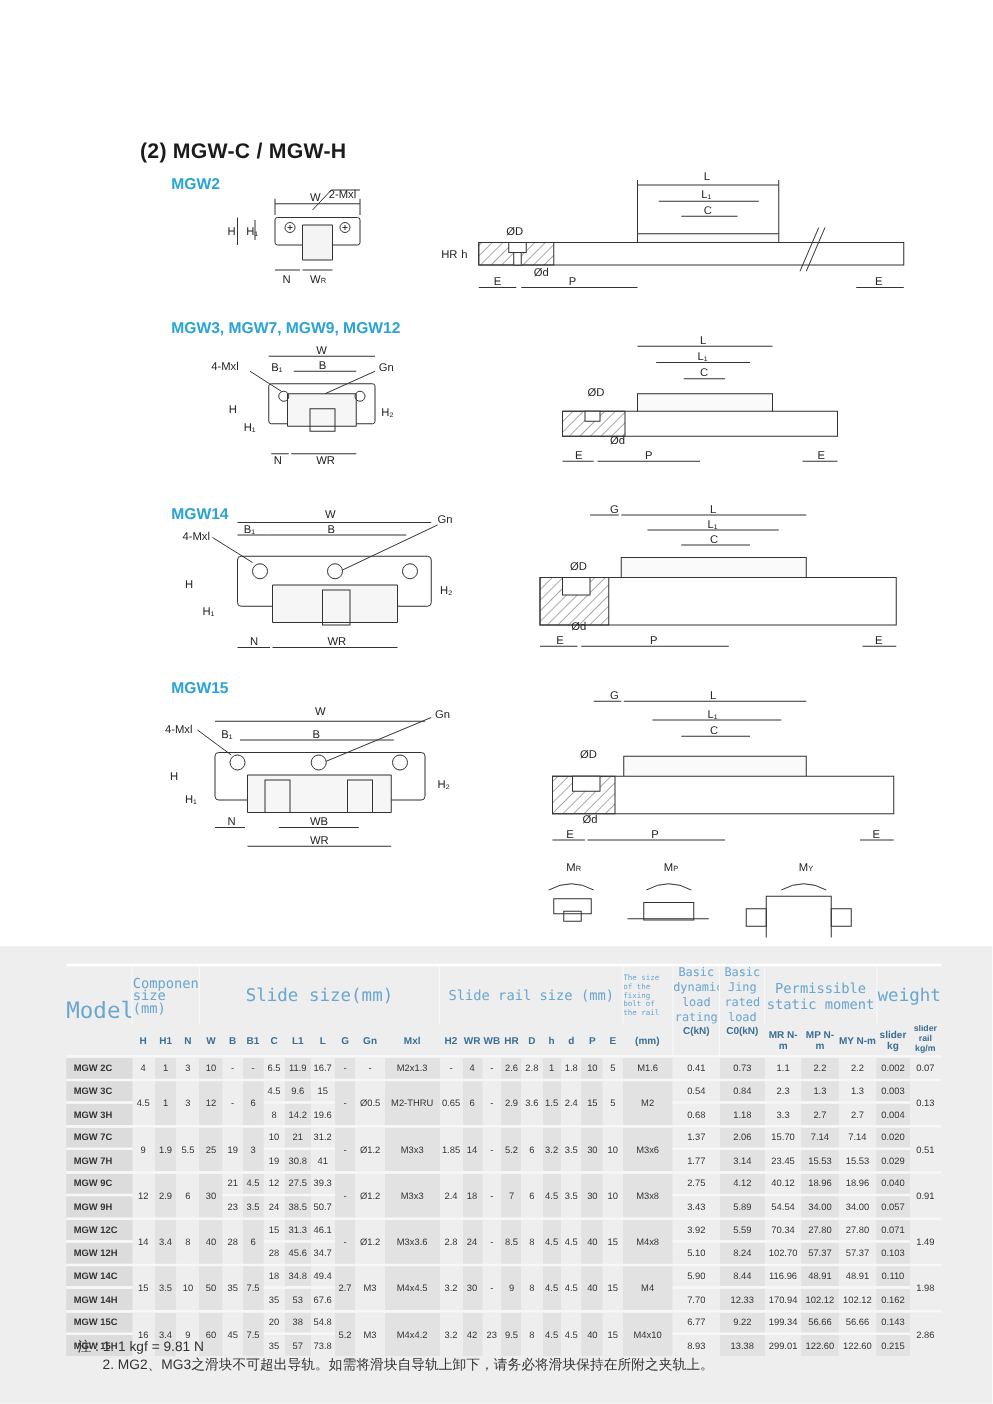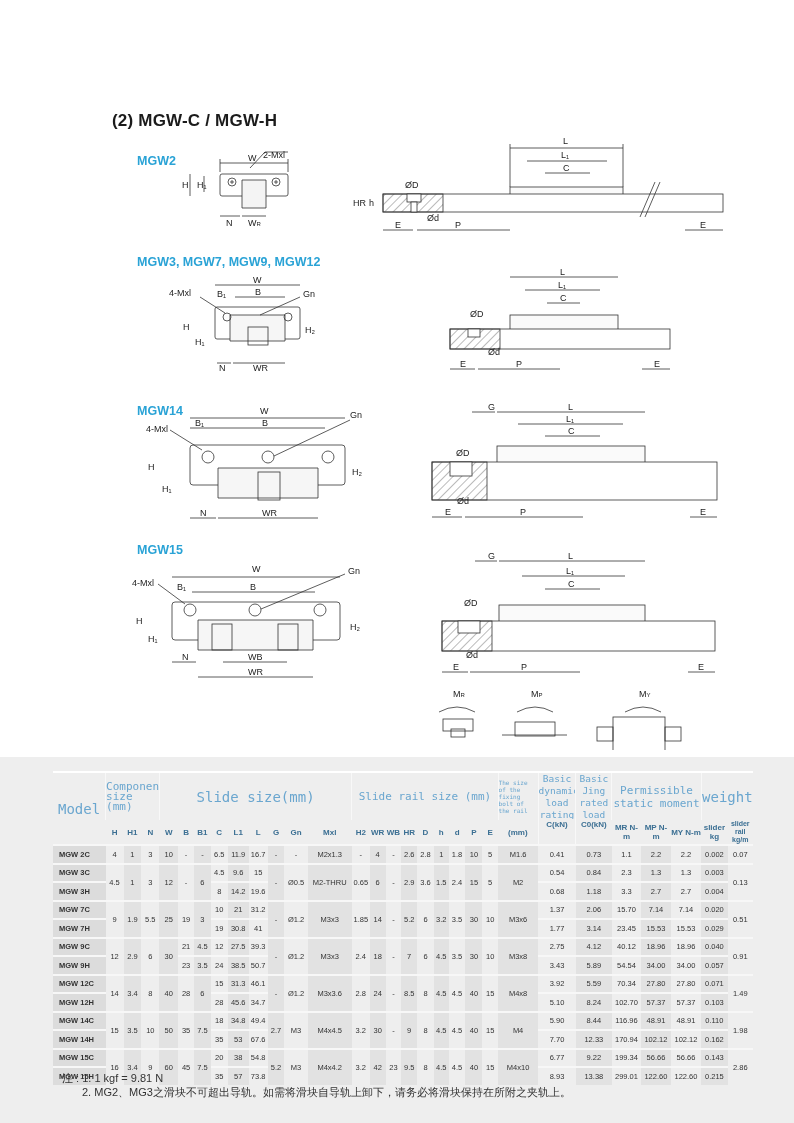--- a/index.html
+++ b/index.html
@@ -6,41 +6,41 @@
   body { width:794px; height:1123px; background:#ffffff; position:relative; overflow:hidden; font-family:"Liberation Sans", sans-serif; color:#222; }
   .abs { position:absolute; }
   .section-title { left:112px; top:111px; font-size:17px; font-weight:bold; color:#1b1b1b; letter-spacing:0.2px; }
   .sub { font-size:12.5px; font-weight:bold; color:#2aa3d6; }
   svg text { font-family:"Liberation Sans", sans-serif; }
   .lbl { font-size:9px; fill:#222; }
   .table-bg { left:0; top:757px; width:794px; height:366px; background:#eeeeee; }
   table.spec { position:absolute; left:53px; top:771px; width:700px; border-collapse:collapse; table-layout:fixed; font-family:"DejaVu Sans", sans-serif; }
   table.spec td, table.spec th { padding:0; text-align:center; vertical-align:middle; font-weight:normal; overflow:hidden; white-space:nowrap; }
   .hdr-blue { color:#6aa6cf; font-family:"DejaVu Sans Mono", monospace; }
-  .h-model { font-size:14px; }
+  .h-model { font-size:18px; }
   .h-big { font-size:14px; }
   .h-mid { font-size:11px; line-height:13px; }
   .h-small { font-size:11px; line-height:10px; white-space:normal !important; text-align:left !important; }
   .h-tiny { font-size:6px; line-height:7px; white-space:normal !important; text-align:left !important; }
   .col-h { font-size:8px; font-weight:bold !important; color:#3b6f93; height:22px; font-family:"Liberation Sans", sans-serif;text-align:center; }
   .cell { font-size:7.5px; color:#333; height:16.5px; font-family:"Liberation Sans", sans-serif; }
   .model-cell { font-size:7.5px; font-weight:bold !important; color:#333; text-align:left !important; padding-left:6px !important; background:#dcdcdc;margin-top:12px; }
   .shade { background:#e2e2e2; }
   .rowsep td { border-top:2px solid #f7f7f7; }
   .hdr-line { border-top:2px solid #ffffff; }
   .vsep { border-left:1px solid #f8f8f8; }
   .notes { left:62px; top:1071px; font-size:11px; color:#333; line-height:14px; }
   .notes .n2 { padding-left:20px; }
 </style>
 </head>
 <body>
 
 <div class="abs section-title">(2) MGW-C / MGW-H</div>
 
-<div class="abs sub" style="left:137px;top:154px;text-align:center;">MGW2</div>
+<div class="abs sub" style="left:137px;top:140px;text-align:center;">MGW2</div>
 <svg class="abs" style="left:170px;top:150px;" width="140" height="85">
   <g stroke="#333" fill="none" stroke-width="0.8">
     <line x1="50" y1="13" x2="118" y2="13"></line>
       <line x1="50" y1="9" x2="50" y2="22"></line>
       <line x1="118" y1="9" x2="118" y2="22"></line>
     <rect x="50" y="24" width="68" height="22" rx="2"></rect>
     <path d="M72 30 h24 v28 h-24 z" fill="#f4f4f4"></path>
     <circle cx="62" cy="32" r="4"></circle>
       <circle cx="106" cy="32" r="4"></circle>
     <line x1="60" y1="32" x2="64" y2="32"></line>

